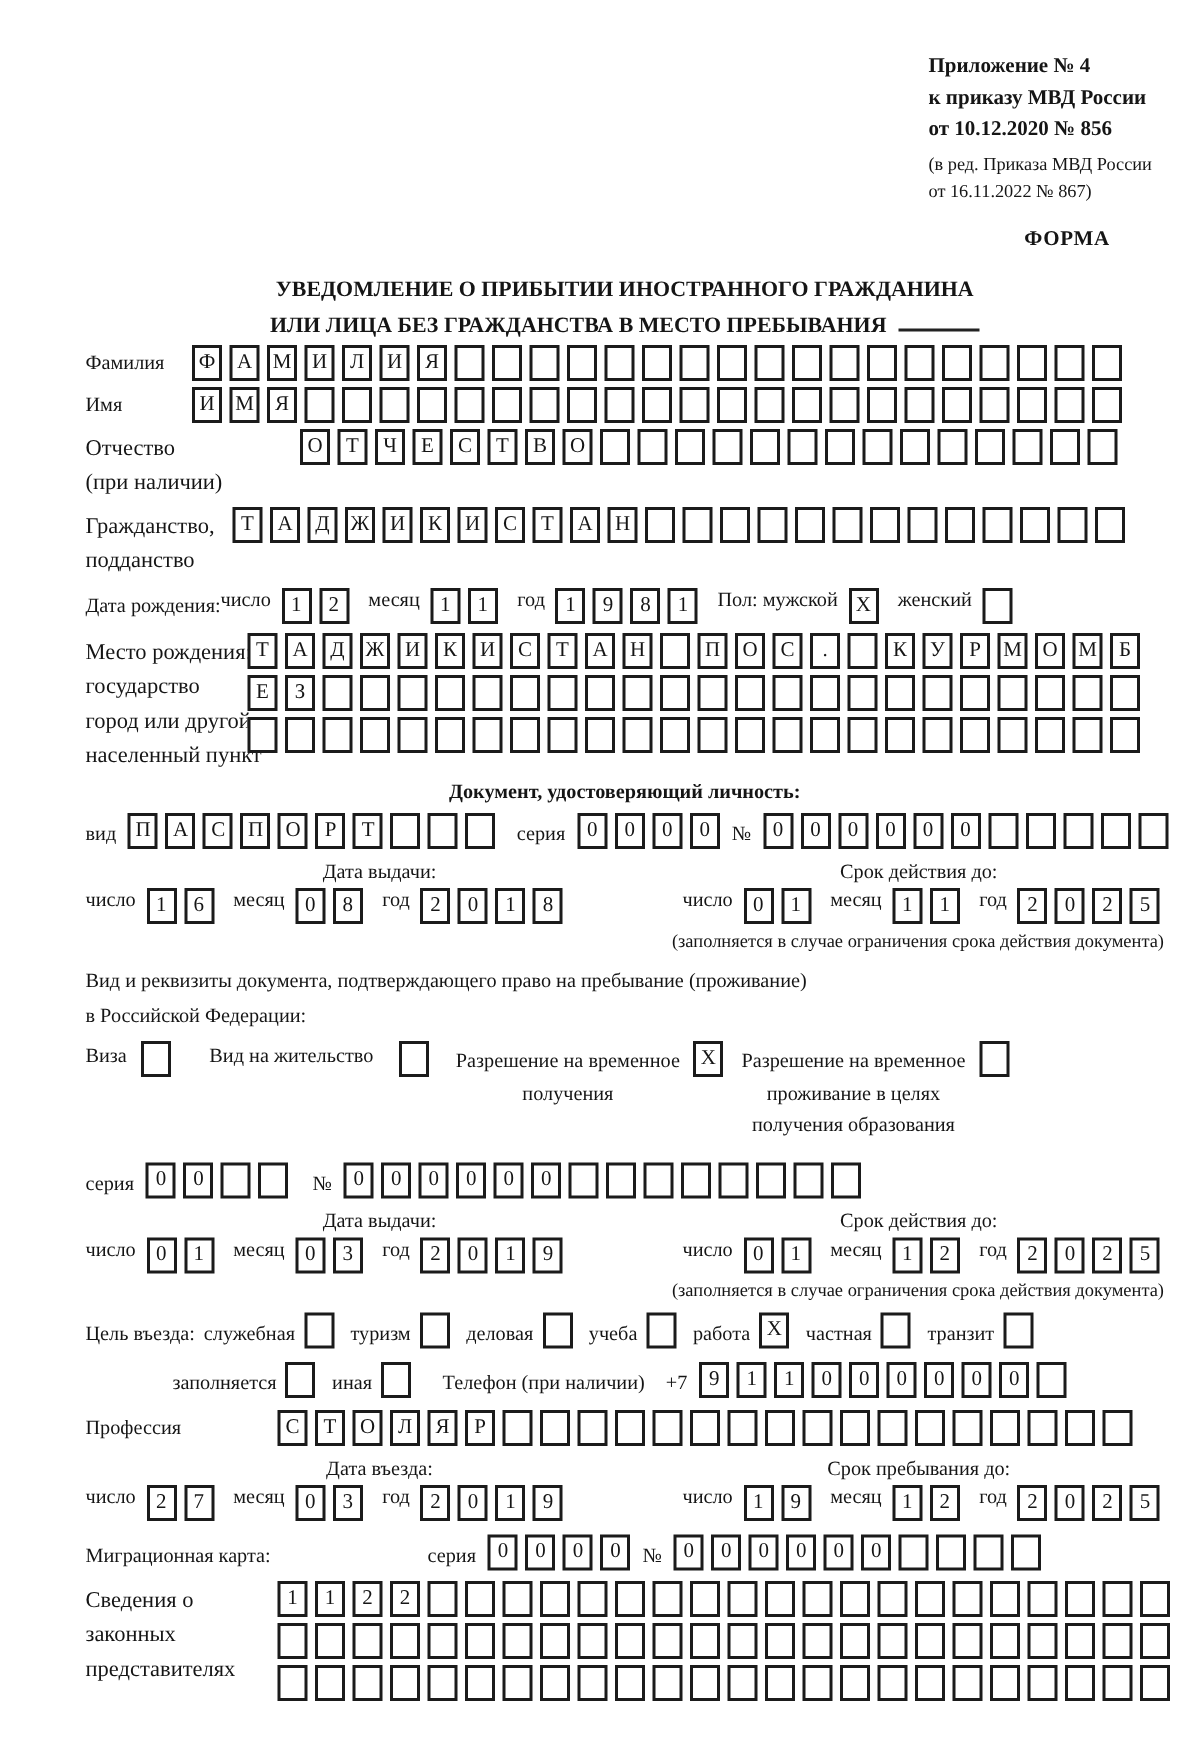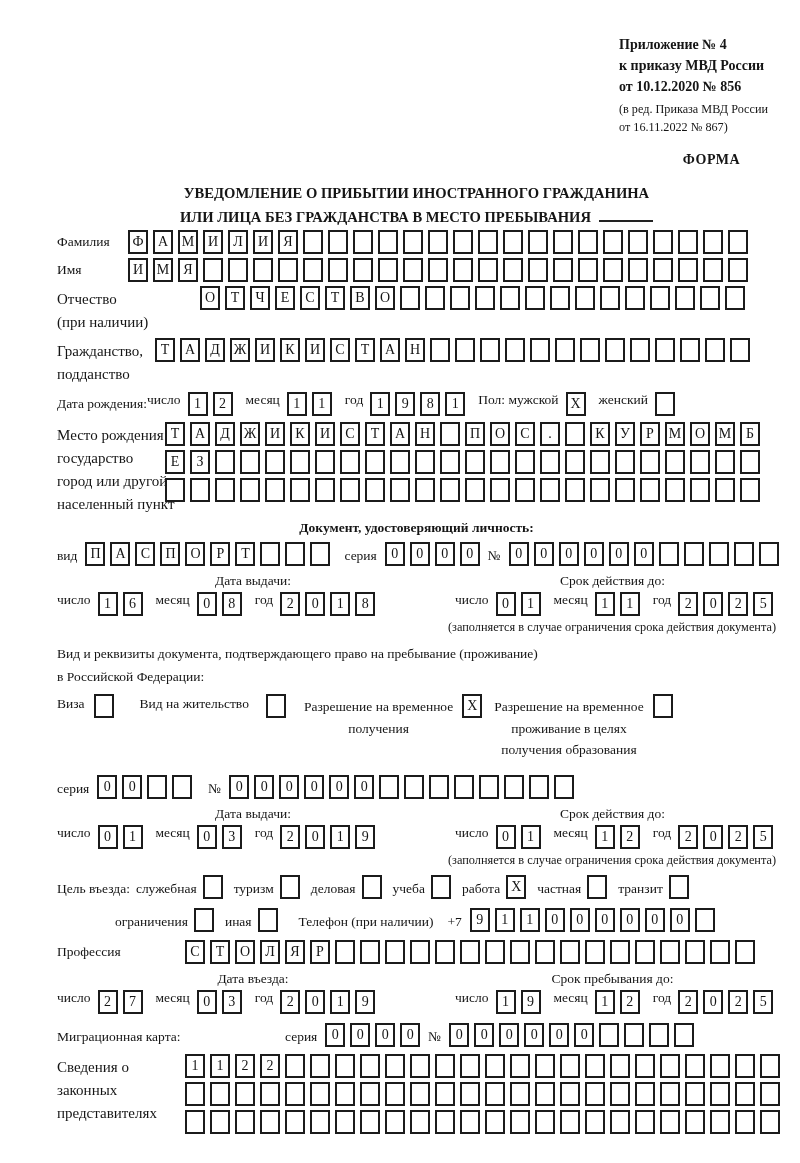--- a/index.html
+++ b/index.html
@@ -591,21 +591,21 @@
       </span>
     <span class="pitem">
         <span class="lbl">транзит</span>
         <span class="cells">
           <span class="cell"></span>
         </span>
       </span>
   </div>
   <div class="purposerow indent58">
     <span class="pitem">
-        <span class="lbl">ограничения</span>
+        <span class="lbl">заполняется</span>
         <span class="cells">
           <span class="cell"></span>
         </span>
       </span>
     <span class="pitem">
         <span class="lbl">иная</span>
         <span class="cells">
           <span class="cell"></span>
         </span>
       </span>

